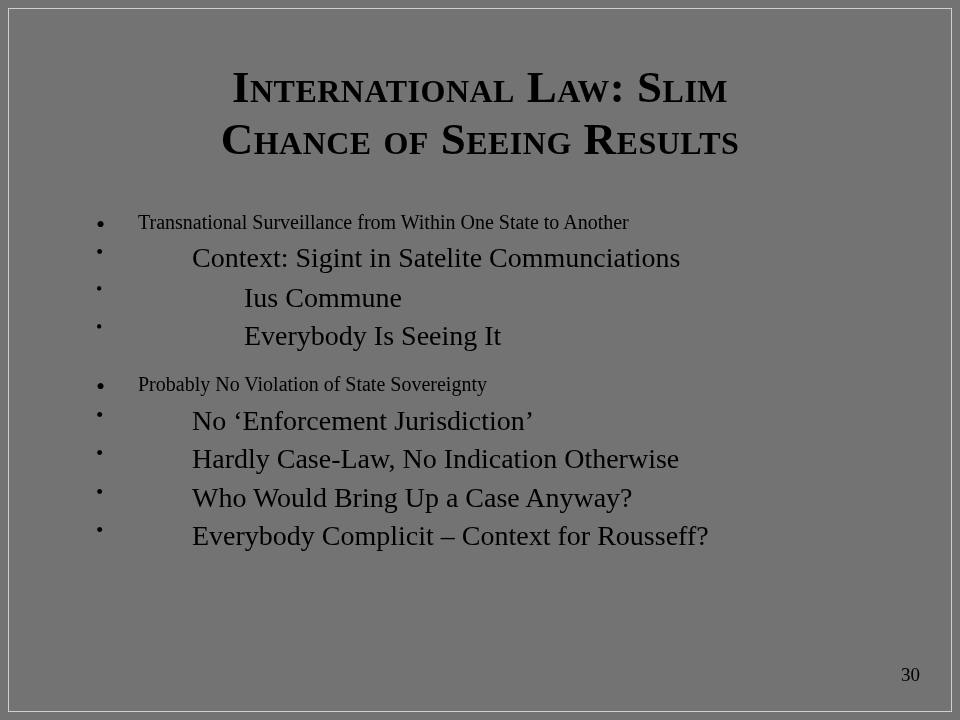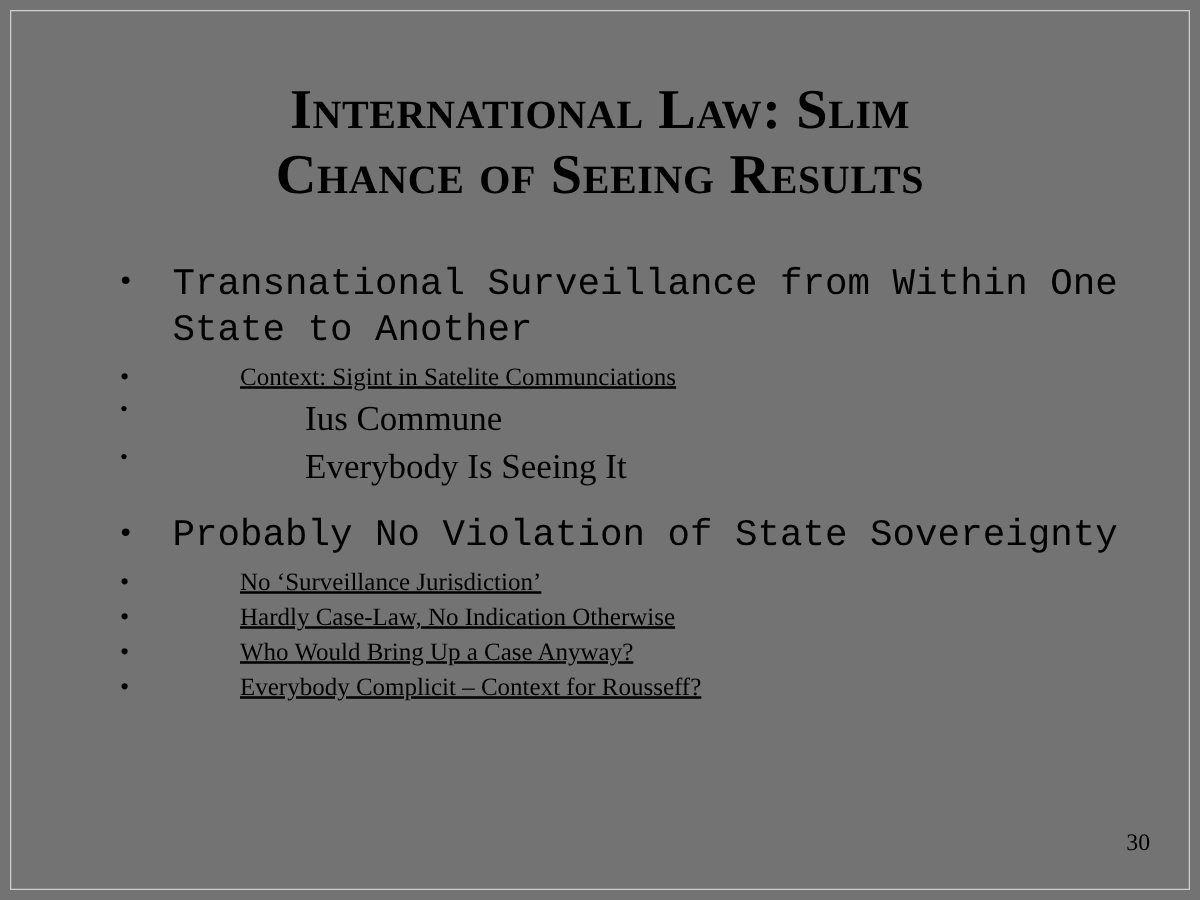--- a/index.html
+++ b/index.html
@@ -71,40 +71,38 @@
   }
   li.item > .text {
     display: block;
   }
 
   
   .l1 {
     margin-bottom: 6px;
   }
   .l1 > .text {
-    font-size: 30px;
+    font-size: 20px;
     line-height: 1.22;
     padding-left: 42px;
-    font-family: Liberation Mono, monospace;
   }
   .l1 > .bullet {
     font-size: 26px;
     left: 10px;
     top: 1px;
   }
 
   
   .l2 {
     margin-bottom: 2px;
   }
   .l2 > .text {
-    font-size: 20px;
+    font-size: 28px;
     line-height: 1.30;
     padding-left: 96px;
-    text-decoration: underline;
   }
   .l2 > .bullet {
     font-size: 21px;
     left: 68px;
     top: 1px;
   }
 
   
   .l3 {
     margin-bottom: 0px;
@@ -170,21 +168,21 @@
 
       <li class="group-gap"></li>
 
       <li class="item l1">
         <span class="bullet">•</span>
         <span class="text">Probably No Violation of State Sovereignty</span>
       </li>
 
       <li class="item l2">
         <span class="bullet">•</span>
-        <span class="text">No ‘Surveillance Jurisdiction’</span>
+        <span class="text">No ‘Enforcement Jurisdiction’</span>
       </li>
 
       <li class="item l2">
         <span class="bullet">•</span>
         <span class="text">Hardly Case-Law, No Indication Otherwise</span>
       </li>
 
       <li class="item l2">
         <span class="bullet">•</span>
         <span class="text">Who Would Bring Up a Case Anyway?</span>

